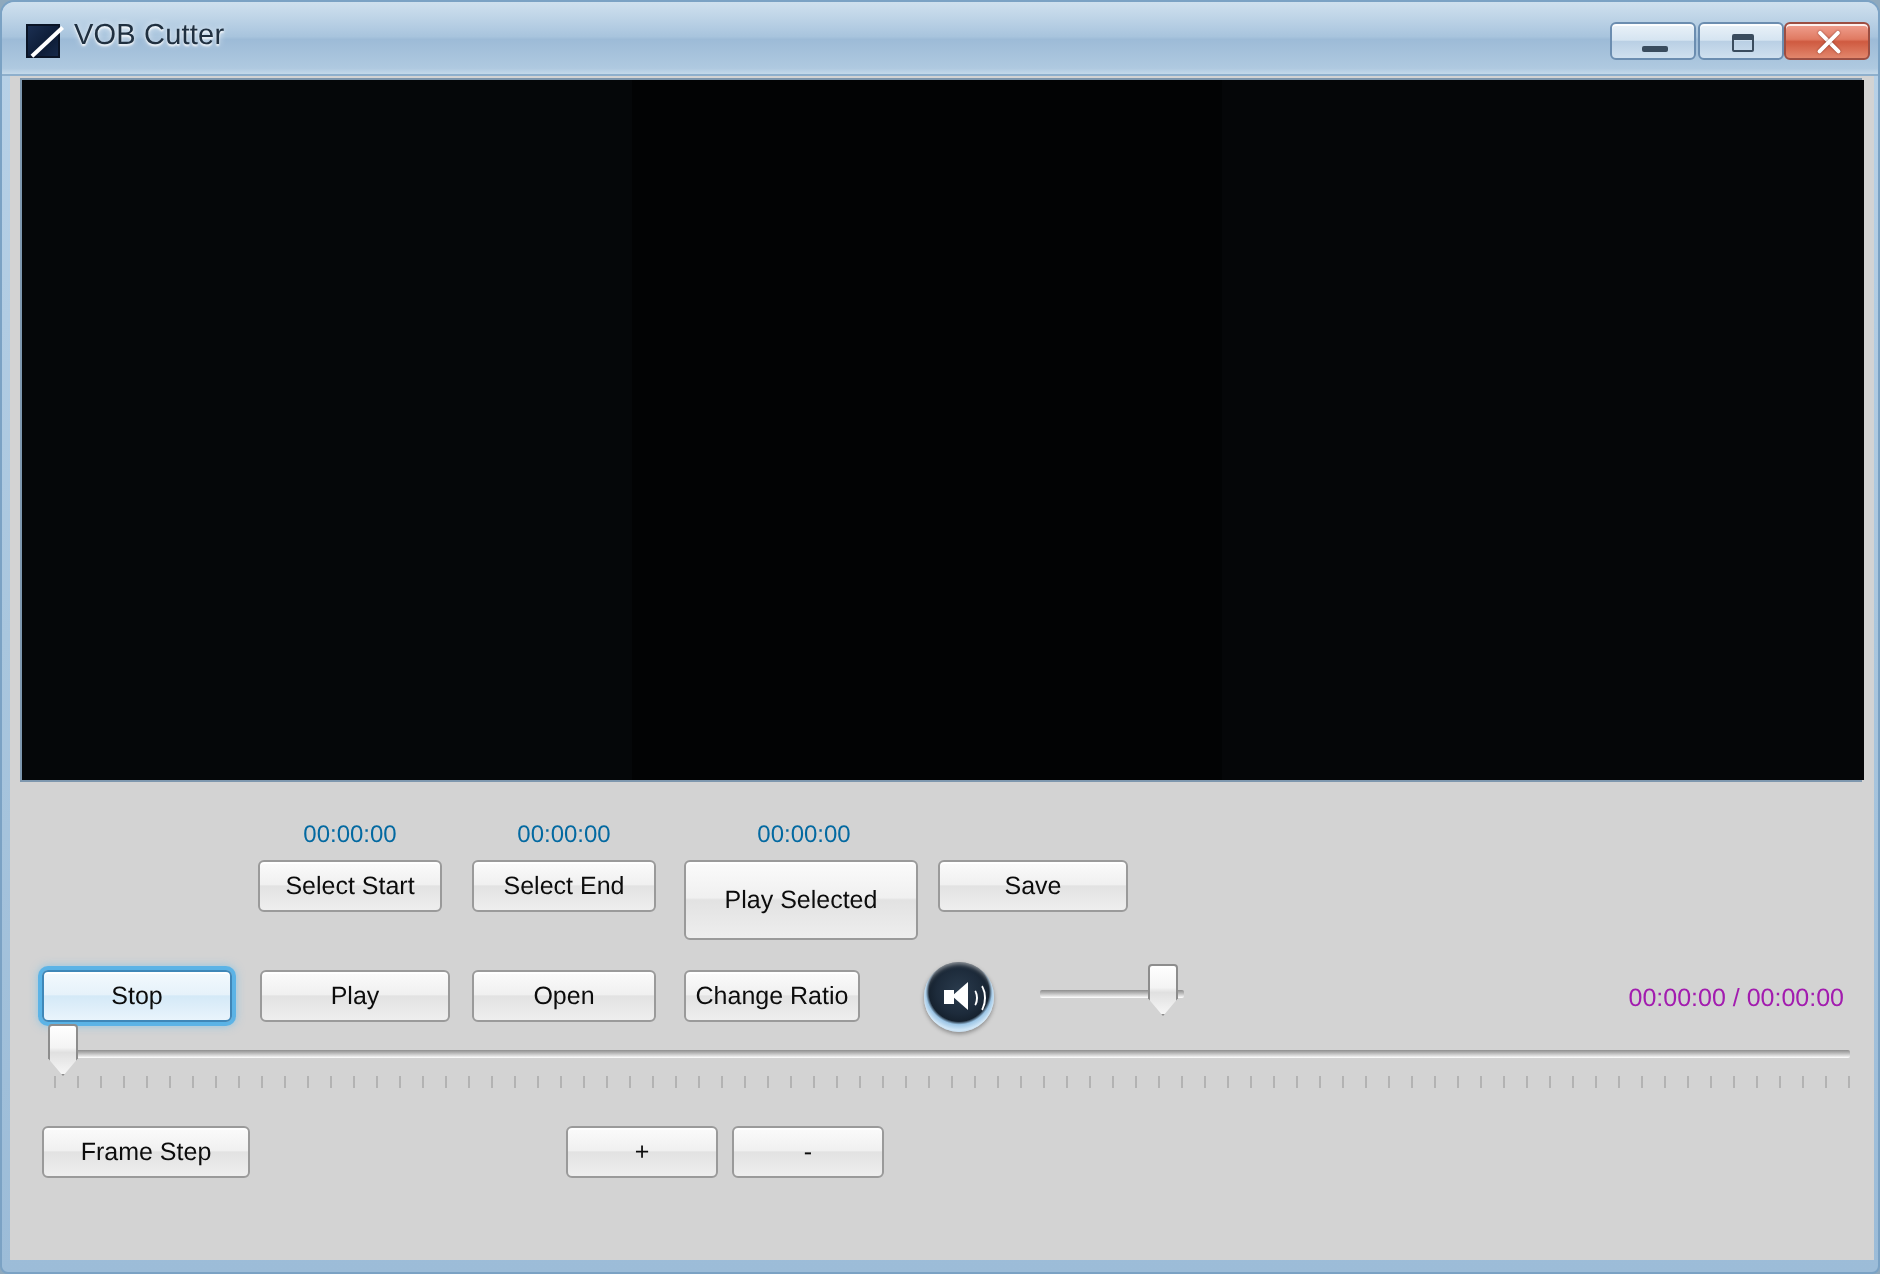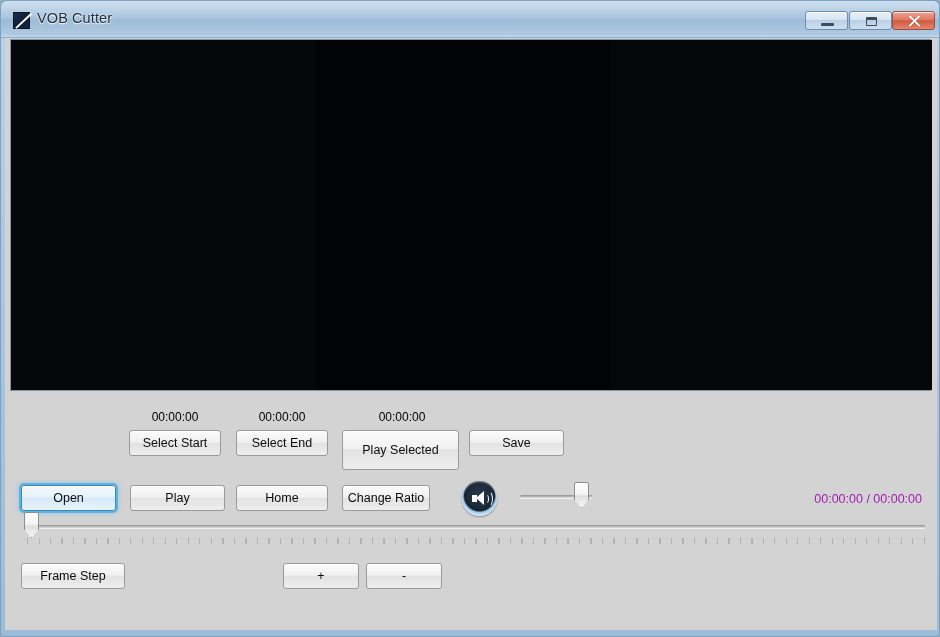--- a/index.html
+++ b/index.html
@@ -150,21 +150,21 @@
     position: absolute;
     top: 0;
     height: 100%;
     background: #050709;
   }
 
   
   .time-label {
     position: absolute;
     font-size: 12px;
-    color: #000000;
+    color: #0369a1;
     text-align: center;
     white-space: nowrap;
   }
   #time-start  { left: 124px; top: 372px; width: 92px; }
   #time-end    { left: 231px; top: 372px; width: 92px; }
   #time-sel    { left: 342px; top: 372px; width: 110px; }
 
   .btn {
     position: absolute;
     box-sizing: border-box;
@@ -397,23 +397,23 @@
 
     <div class="time-label" id="time-start">00:00:00</div>
     <div class="time-label" id="time-end">00:00:00</div>
     <div class="time-label" id="time-sel">00:00:00</div>
 
     <div class="btn" id="btn-select-start">Select Start</div>
     <div class="btn" id="btn-select-end">Select End</div>
     <div class="btn" id="btn-play-sel">Play Selected</div>
     <div class="btn" id="btn-save">Save</div>
 
-    <div class="btn" id="btn-open">Open</div>
+    <div class="btn" id="btn-open">Stop</div>
     <div class="btn" id="btn-play">Play</div>
-    <div class="btn" id="btn-stop">Home</div>
+    <div class="btn" id="btn-stop">Open</div>
     <div class="btn" id="btn-change-ratio">Change Ratio</div>
 
     <div id="volume-button">
       <span class="spk-body"></span>
       <span class="spk-cone"></span>
       <span class="spk-wave w1"></span>
       <span class="spk-wave w2"></span>
     </div>
 
     <div id="volume-track"></div>

